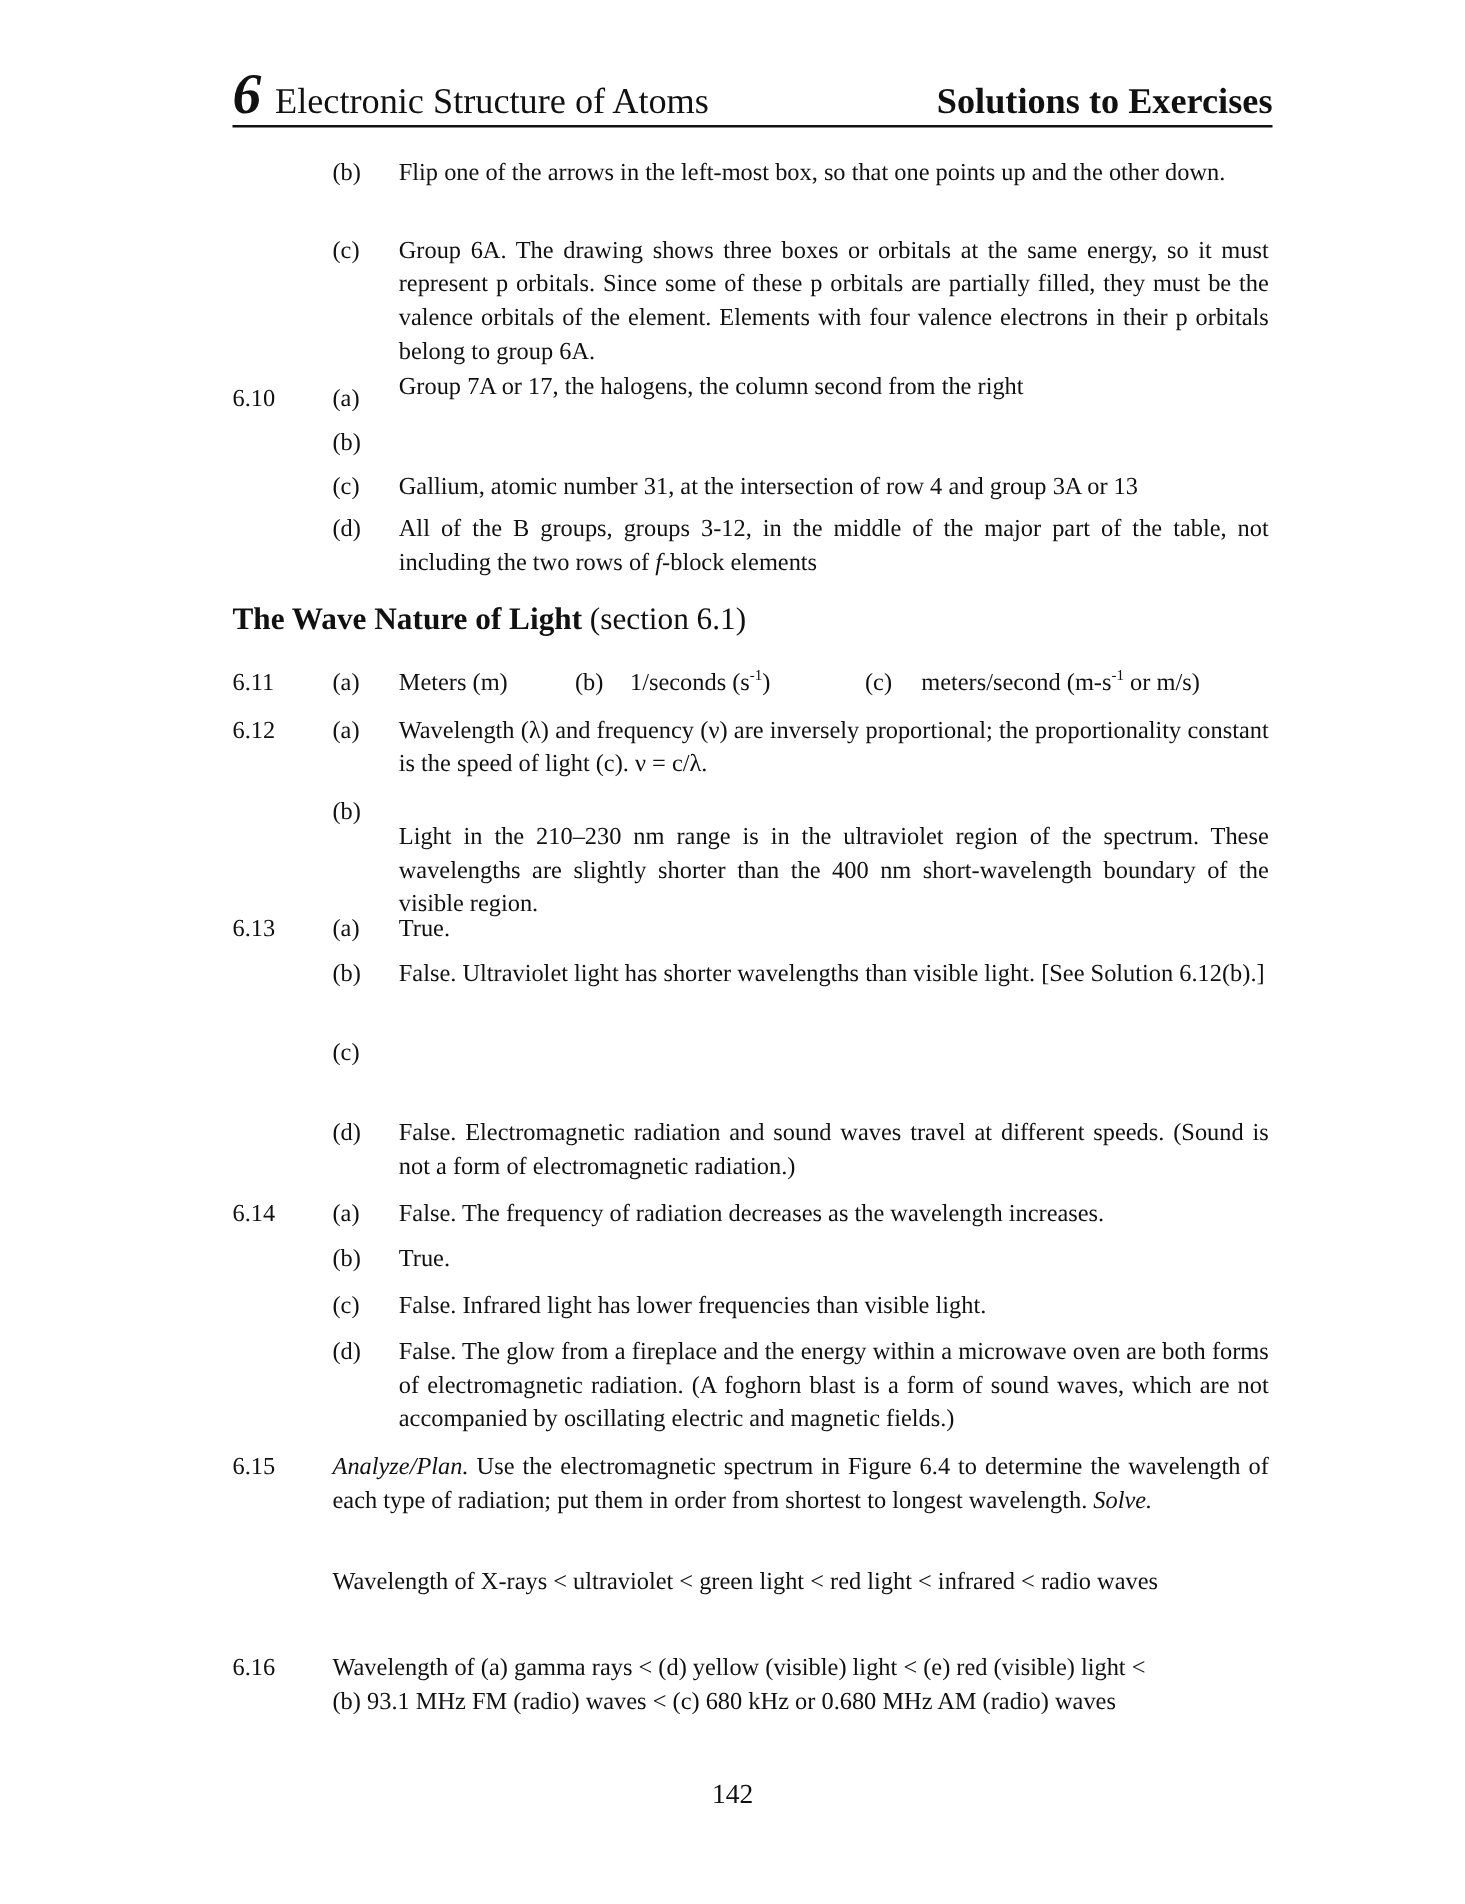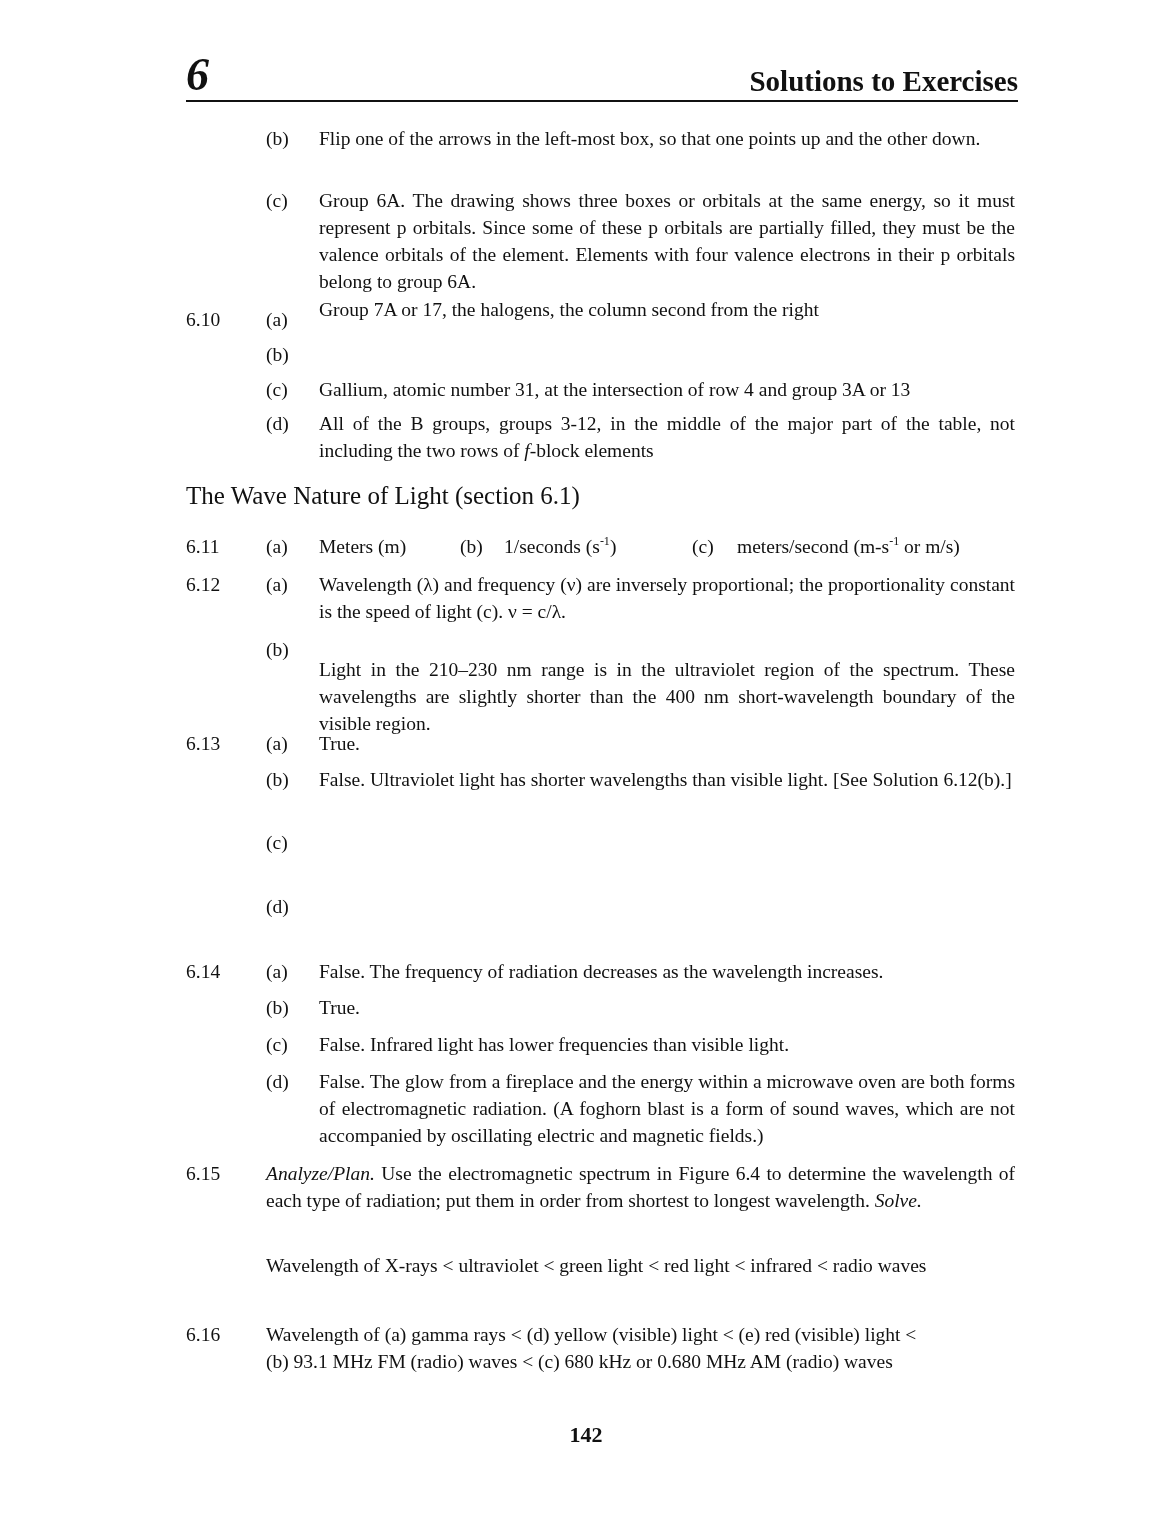--- a/index.html
+++ b/index.html
@@ -22,34 +22,35 @@
       position: absolute; right: 0; top: 14px; font-size: 29px; font-weight: bold; line-height: 30px;
     }
     .line { position: absolute; font-size: 19.5px; line-height: 27px; white-space: nowrap; }
     .num { position: absolute; left: 186px; font-size: 19.5px; line-height: 27px; text-align: right; }
     .lab { position: absolute; left: 266px; font-size: 19.5px; line-height: 27px; }
     .txt { position: absolute; left: 319px; width: 696px; font-size: 19.5px; line-height: 27px; text-align: justify; }
     .txt2 { position: absolute; left: 266px; width: 749px; font-size: 19.5px; line-height: 27px; text-align: justify; }
     .section-title {
       position: absolute; left: 186px; top: 481px; font-size: 25px; line-height: 30px; white-space: nowrap;
     }
-    .section-title b { font-weight: normal; }
+    .section-title b { font-weight: bold; }
     .page-num {
-      position: absolute; left: 0; width: 1172px; top: 1422px; text-align: center; font-size: 22px; font-weight: bold;
+      position: absolute; left: 0; width: 1172px; top: 1422px; text-align: center; font-size: 22px; font-weight: normal;
     }
     sup { font-size: 12px; line-height: 0; vertical-align: 8px; }
     i { font-style: italic; }
   </style>
 </head>
 <body>
 
 <div class="page">
 
   <div class="header">
     <span class="chap-num">6</span>
+    <span class="chap-title">Electronic Structure of Atoms</span>
     <span class="right-title">Solutions to Exercises</span>
   </div>
 
   <span class="lab" style="top:125px">(b)</span>
   <div class="txt" style="top:125px">Flip one of the arrows in the left-most box, so that one points up and the other down.</div>
 
   <span class="lab" style="top:187px">(c)</span>
   <div class="txt" style="top:187px">Group 6A. The drawing shows three boxes or orbitals at the same energy, so it must represent p orbitals. Since some of these p orbitals are partially filled, they must be the valence orbitals of the element. Elements with four valence electrons in their p orbitals belong to group 6A.</div>
 
   <span class="num" style="top:306px">6.10</span>
@@ -84,20 +85,21 @@
   <span class="num" style="top:730px">6.13</span>
   <span class="lab" style="top:730px">(a)</span>
   <div class="txt" style="top:730px">True.</div>
 
   <span class="lab" style="top:766px">(b)</span>
   <div class="txt" style="top:766px">False. Ultraviolet light has shorter wavelengths than visible light. [See Solution 6.12(b).]</div>
 
   <span class="lab" style="top:829px">(c)</span>
 
   <span class="lab" style="top:893px">(d)</span>
+  <div class="txt" style="top:893px">False. Electromagnetic radiation and sound waves travel at different speeds. (Sound is not a form of electromagnetic radiation.)</div>
 
   <span class="num" style="top:958px">6.14</span>
   <span class="lab" style="top:958px">(a)</span>
   <div class="txt" style="top:958px">False. The frequency of radiation decreases as the wavelength increases.</div>
 
   <span class="lab" style="top:994px">(b)</span>
   <div class="txt" style="top:994px">True.</div>
 
   <span class="lab" style="top:1031px">(c)</span>
   <div class="txt" style="top:1031px">False. Infrared light has lower frequencies than visible light.</div>

